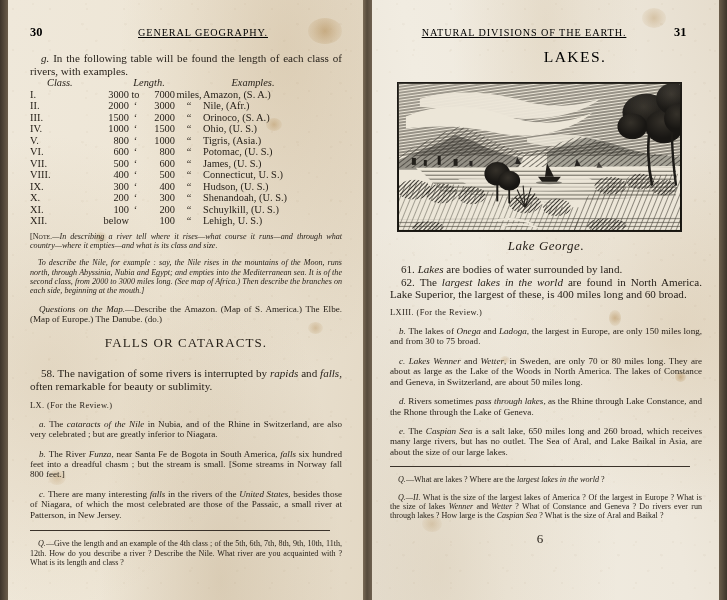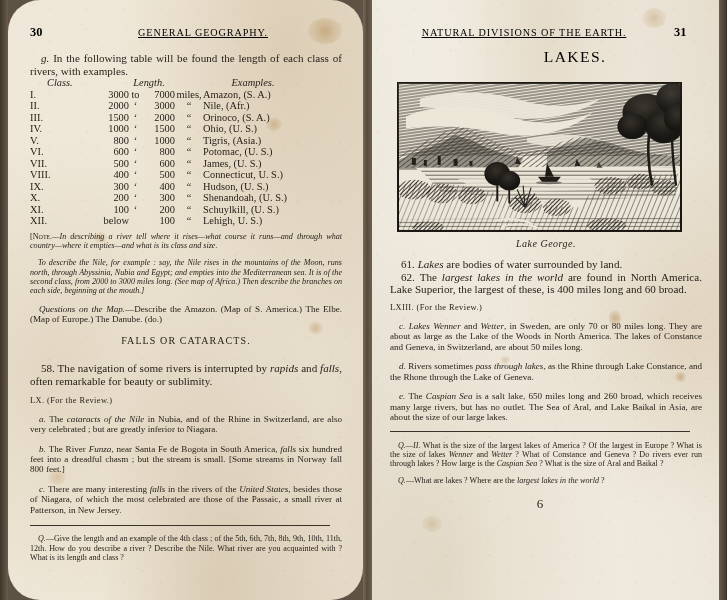--- a/index.html
+++ b/index.html
@@ -7,21 +7,21 @@
        font-family:"Liberation Serif","DejaVu Serif",serif;}
   #spread{position:relative;width:727px;height:600px;background:#5d5244;}
 
   
   .sheet{position:absolute;top:0;bottom:0;overflow:hidden;}
   #page-left{left:8px;width:355px;
      background:
        radial-gradient(ellipse at 78% 8%, rgba(188,160,118,.30) 0%, rgba(188,160,118,0) 42%),
        radial-gradient(ellipse at 12% 62%, rgba(184,157,115,.22) 0%, rgba(184,157,115,0) 45%),
        radial-gradient(ellipse at 60% 97%, rgba(176,150,110,.28) 0%, rgba(176,150,110,0) 40%),
-       linear-gradient(100deg,#efe8da 0%,#eee6d6 40%,#e9e0cf 72%,#e3d8c4 100%); border-radius: 32px;}
+       linear-gradient(100deg,#efe8da 0%,#eee6d6 40%,#e9e0cf 72%,#e3d8c4 100%);}
   #page-right{left:372px;width:347px;
      background:
        radial-gradient(ellipse at 88% 55%, rgba(196,168,124,.26) 0%, rgba(196,168,124,0) 40%),
        radial-gradient(ellipse at 20% 95%, rgba(182,156,114,.22) 0%, rgba(182,156,114,0) 45%),
        radial-gradient(ellipse at 50% 4%, rgba(190,163,120,.20) 0%, rgba(190,163,120,0) 38%),
        linear-gradient(80deg,#eae4d8 0%,#f1ece1 30%,#eee8dc 70%,#e6ddcd 100%);}
   .grain{position:absolute;inset:0;pointer-events:none;opacity:.30;
      background-image:
        radial-gradient(circle at 14% 22%, rgba(140,110,70,.16) 0 1.1px, transparent 1.4px),
        radial-gradient(circle at 47% 9%, rgba(150,118,74,.13) 0 1px, transparent 1.3px),
@@ -43,24 +43,24 @@
   .col{position:absolute;color:#231d16;}
   .run{font-size:11.1px;line-height:12.6px;text-align:justify;text-justify:inter-word;margin:0;}
   .run.ind{text-indent:11px;}
   .sm{font-size:9.1px;line-height:10.4px;text-align:justify;}
   .sm.ind{text-indent:9px;}
   .xs{font-size:8.1px;line-height:9.3px;text-align:justify;}
   .xs.ind{text-indent:8px;}
   i,.it{font-style:italic;}
   .hdr{font-size:10.2px;letter-spacing:.9px;text-align:center;font-variant:small-caps;text-decoration:underline;}
   .folio{font-size:12.4px;font-weight:bold;position:absolute;}
-  .sect-title{font-size:10px;text-align:center;letter-spacing:1.1px;margin:16px;}
+  .sect-title{font-size:13px;text-align:center;letter-spacing:1.1px;margin:16px;}
   .lakes-title{font-size:15.6px;text-align:center;letter-spacing:1.4px;margin:0;}
   .review-line{font-size:8.4px;text-align:left;letter-spacing:.4px;margin:0;}
-  .caption{font-size:10px;font-style:italic;text-align:center;letter-spacing:.5px;margin:0;}
+  .caption{font-size:13px;font-style:italic;text-align:center;letter-spacing:.5px;margin:0;}
   hr.rule{border:0;border-top:1px solid #3a322a;margin:0;}
   .pagenum{font-size:13px;text-align:center;margin:0;}
 
   
   table.rivers{border-collapse:collapse;font-size:10.4px;line-height:11.5px;margin:0;}
   table.rivers td{padding:0;white-space:nowrap;vertical-align:baseline;}
   td.cls{width:48px;padding-left:18px;}
   td.lo{width:34px;text-align:right;}
   td.sep{width:13px;text-align:center;}
   td.hi{width:33px;text-align:right;}
@@ -380,30 +380,31 @@
       <span><i>Lakes</i> are bodies of water surrounded by land.</span>
     </p>
     <p class="run ind">
       <span>62.</span>
       <span>The <i>largest lakes in the world</i> are found in North America.  Lake Superior, the largest of these, is 400 miles long and 60 broad.</span>
     </p>
 
     <p class="review-line" style="margin-top:7px;">LXIII.    (For the Review.)</p>
 
     <div id="right-review">
+        <p class="sm ind"><i>b. </i><span>The lakes of <i>Onega</i> and <i>Ladoga</i>, the largest in Europe, are only 150 miles long, and from 30 to 75 broad.</span></p>
         <p class="sm ind"><i>c. </i><span><i>Lakes</i> <i>Wenner</i> and <i>Wetter</i>, in Sweden, are only 70 or 80 miles long.  They are about as large as the Lake of the Woods in North America.  The lakes of Constance and Geneva, in Switzerland, are about 50 miles long.</span></p>
         <p class="sm ind"><i>d. </i><span>Rivers sometimes <i>pass through lakes</i>, as the Rhine through Lake Constance, and the Rhone through the Lake of Geneva.</span></p>
         <p class="sm ind"><i>e. </i><span>The <i>Caspian Sea</i> is a salt lake, 650 miles long and 260 broad, which receives many large rivers, but has no outlet.  The Sea of Aral, and Lake Baikal in Asia, are about the size of our large lakes.</span></p>
       </div>
 
     <hr class="rule" style="margin-top:9px;width:300px;">
 
     <div id="right-foot" style="margin-top:4px;">
+        <p class="xs ind"><i>Q.</i><span>—What are lakes ?  Where are the <i>largest lakes in the world</i> ?</span></p>
         <p class="xs ind"><i>Q.—II.</i><span>  What is the size of the largest lakes of America ? Of the largest in Europe ?  What is the size of lakes <i>Wenner</i> and <i>Wetter</i> ?  What of Constance and Geneva ?  Do rivers ever run through lakes ?  How large is the <i>Caspian Sea</i> ?  What is the size of Aral and Baikal ?</span></p>
-        <p class="xs ind"><i>Q.</i><span>—What are lakes ?  Where are the <i>largest lakes in the world</i> ?</span></p>
       </div>
 
     <p class="pagenum" style="margin-top:10px;width:300px;">6</p>
   </div>
 
   <div class="edge" id="edge-l"></div>
   <div class="edge" id="edge-gutter"></div>
   <div class="edge" id="edge-r"></div>
 </div>
 

